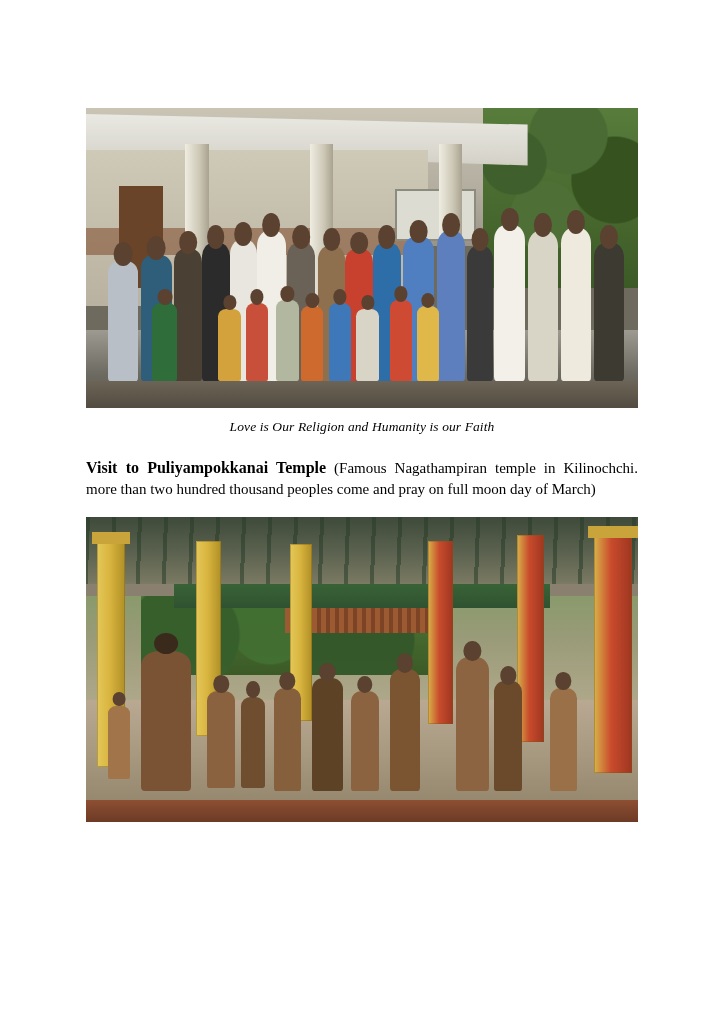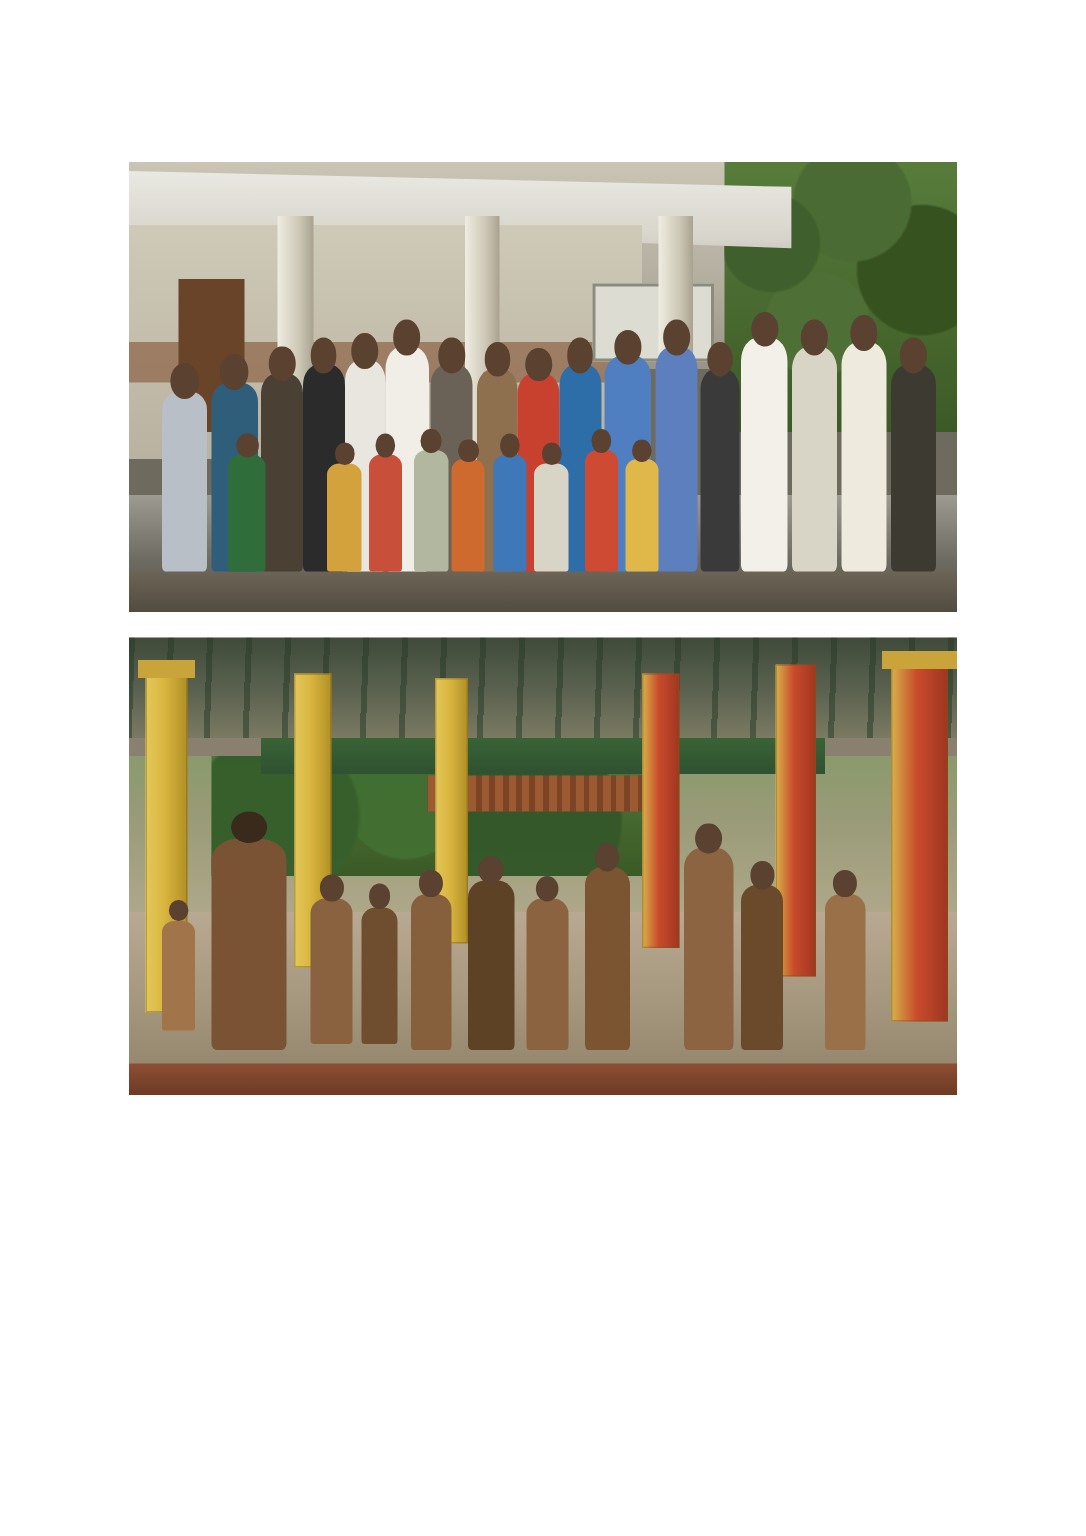--- a/index.html
+++ b/index.html
@@ -284,22 +284,26 @@
       </div>
       <div class="fig" style="left:55%;width:4%;height:27%;background:#cf4a33;bottom:9%;">
         <div class="head" style="top:-17%;width:60%;height:19%;"></div>
       </div>
       <div class="fig" style="left:60%;width:4%;height:25%;background:#e0b84a;bottom:9%;">
         <div class="head" style="top:-18%;width:60%;height:20%;"></div>
       </div>
     </div>
   </div>
 
-
-
+  <div class="caption">Love is Our Religion and Humanity is our Faith</div>
+
+
+  <div class="para">
+    <b>Visit to Puliyampokkanai Temple</b><span> (Famous Nagathampiran temple in Kilinochchi. more than two hundred thousand peoples come and pray on full moon day of March)</span>
+  </div>
 
   <div class="figure-bottom">
     <div class="p2">
       <div class="p2-back"></div>
       <div class="p2-foliage"></div>
       <div class="p2-tileroof"></div>
       <div class="p2-green"></div>
       <div class="p2-roof"></div>
       <div class="p2-beams"></div>
       <div class="p2-floor"></div>

